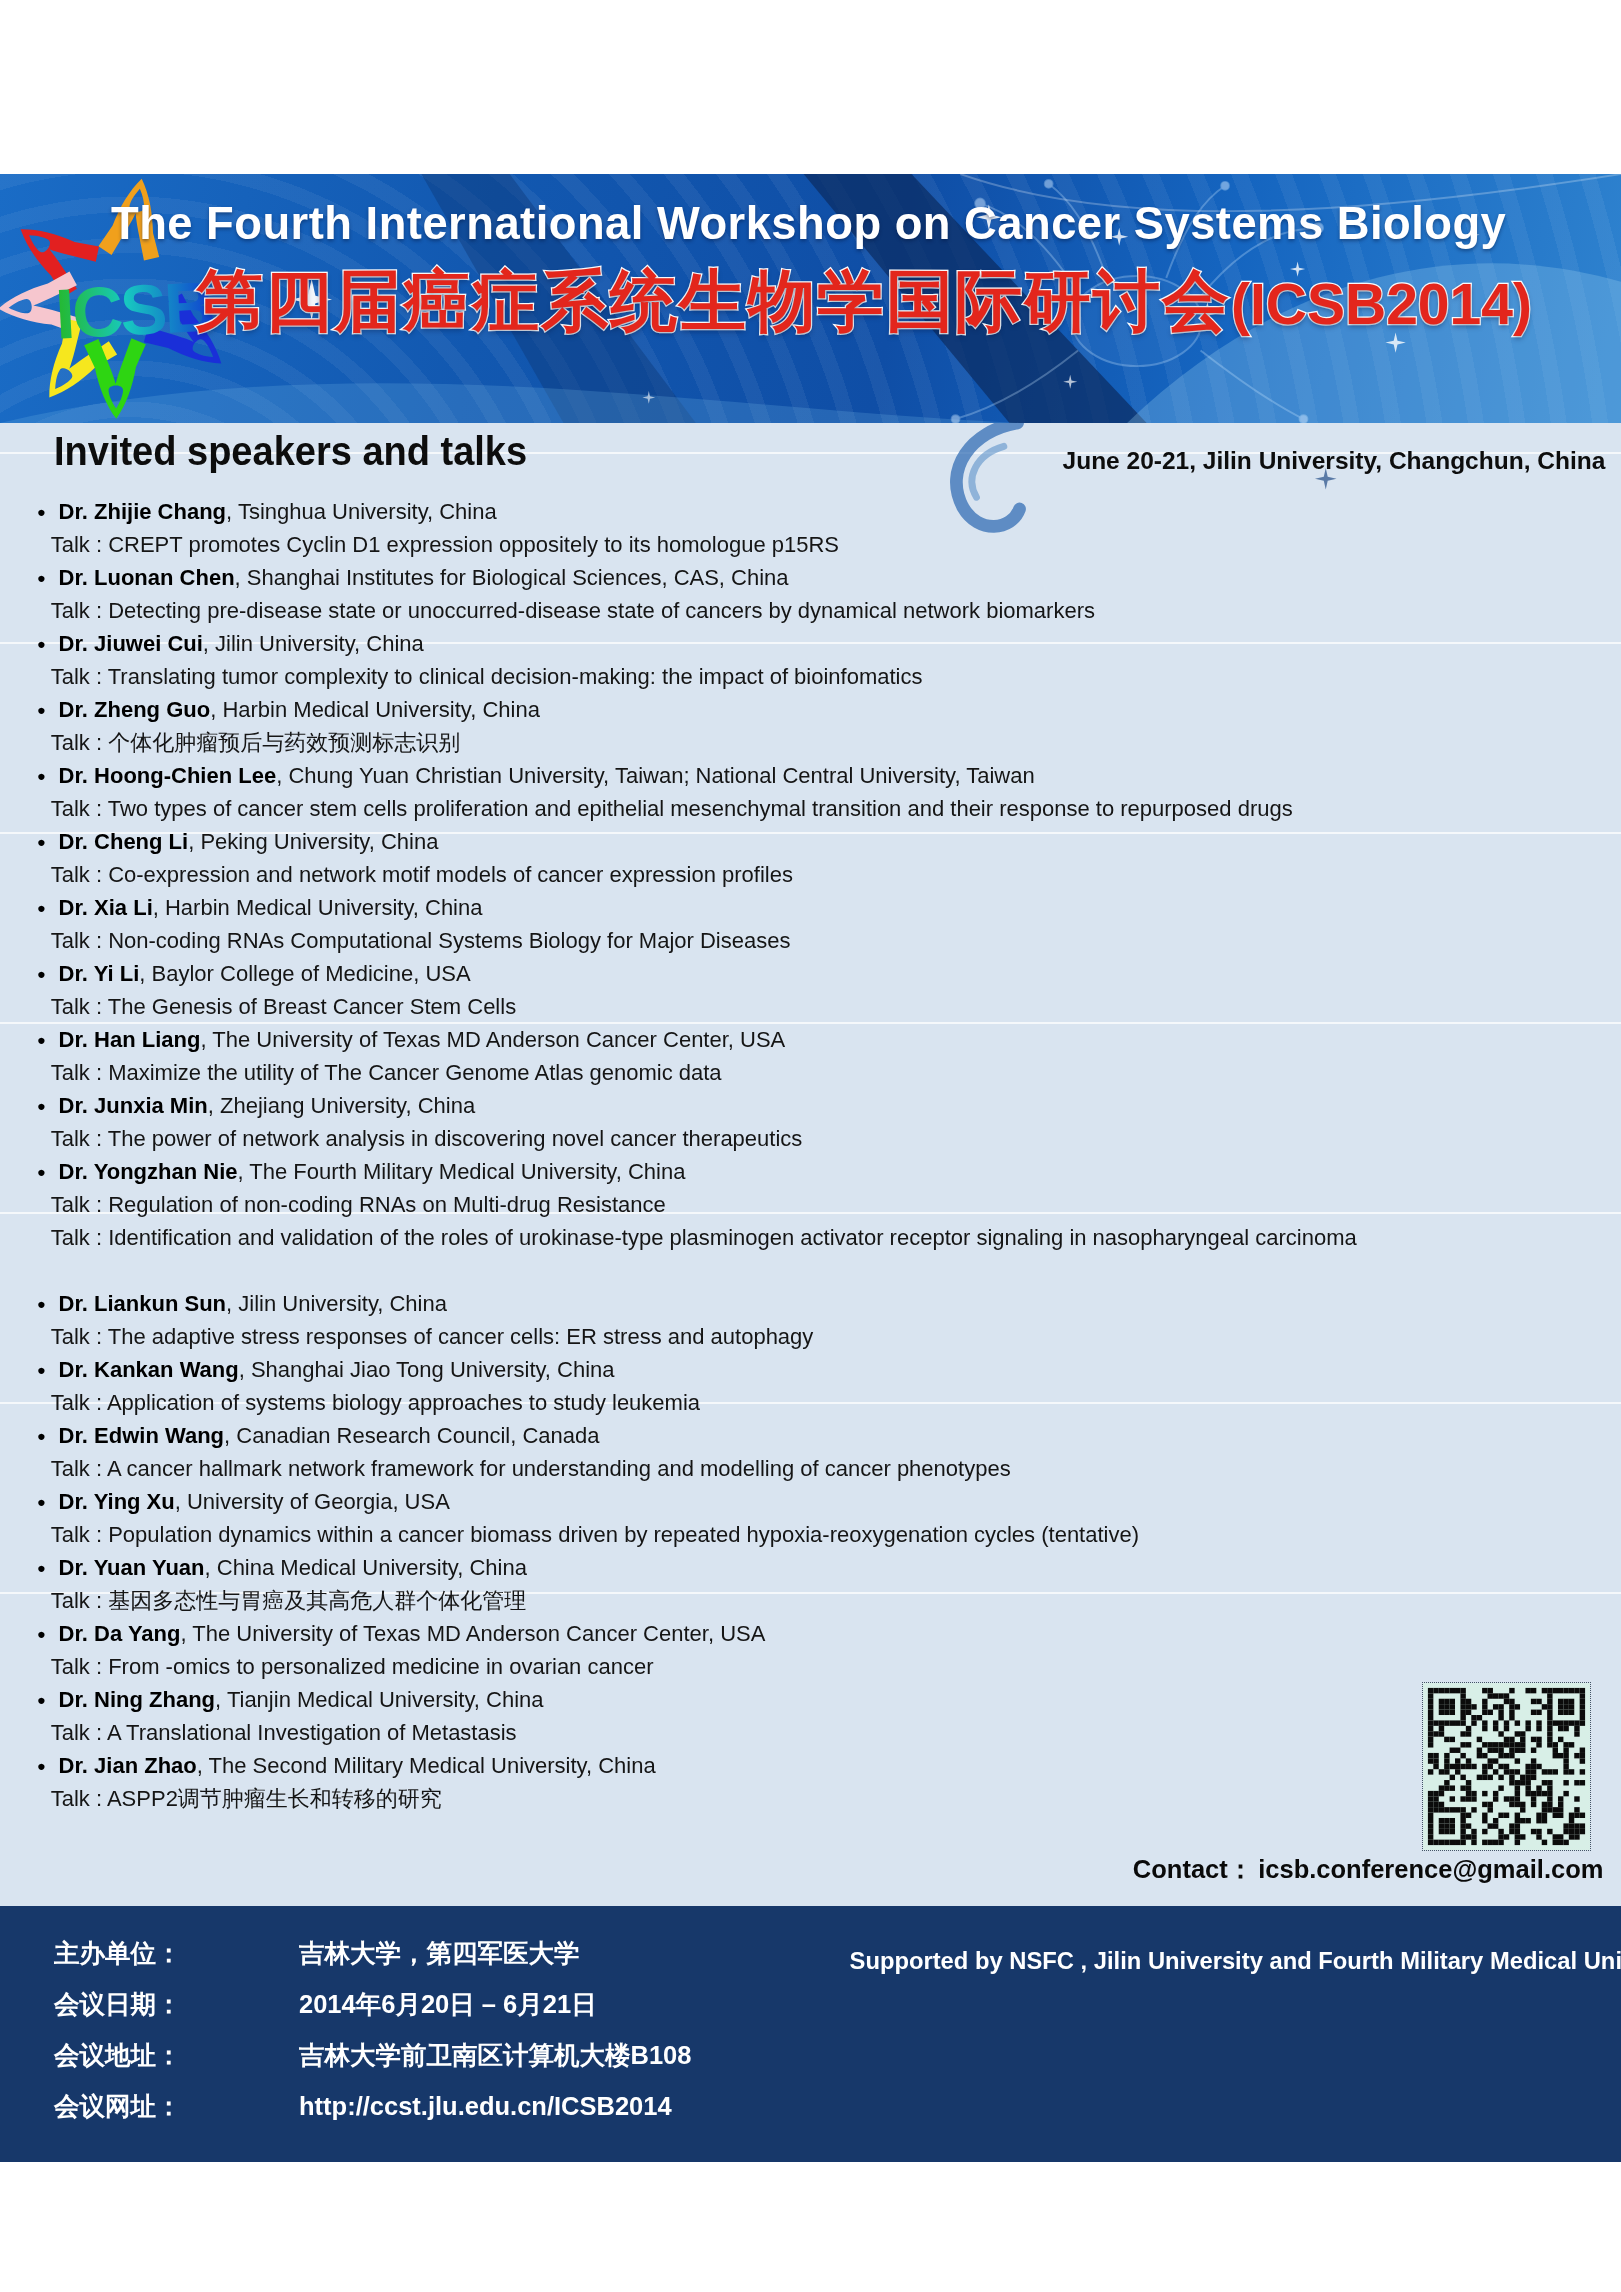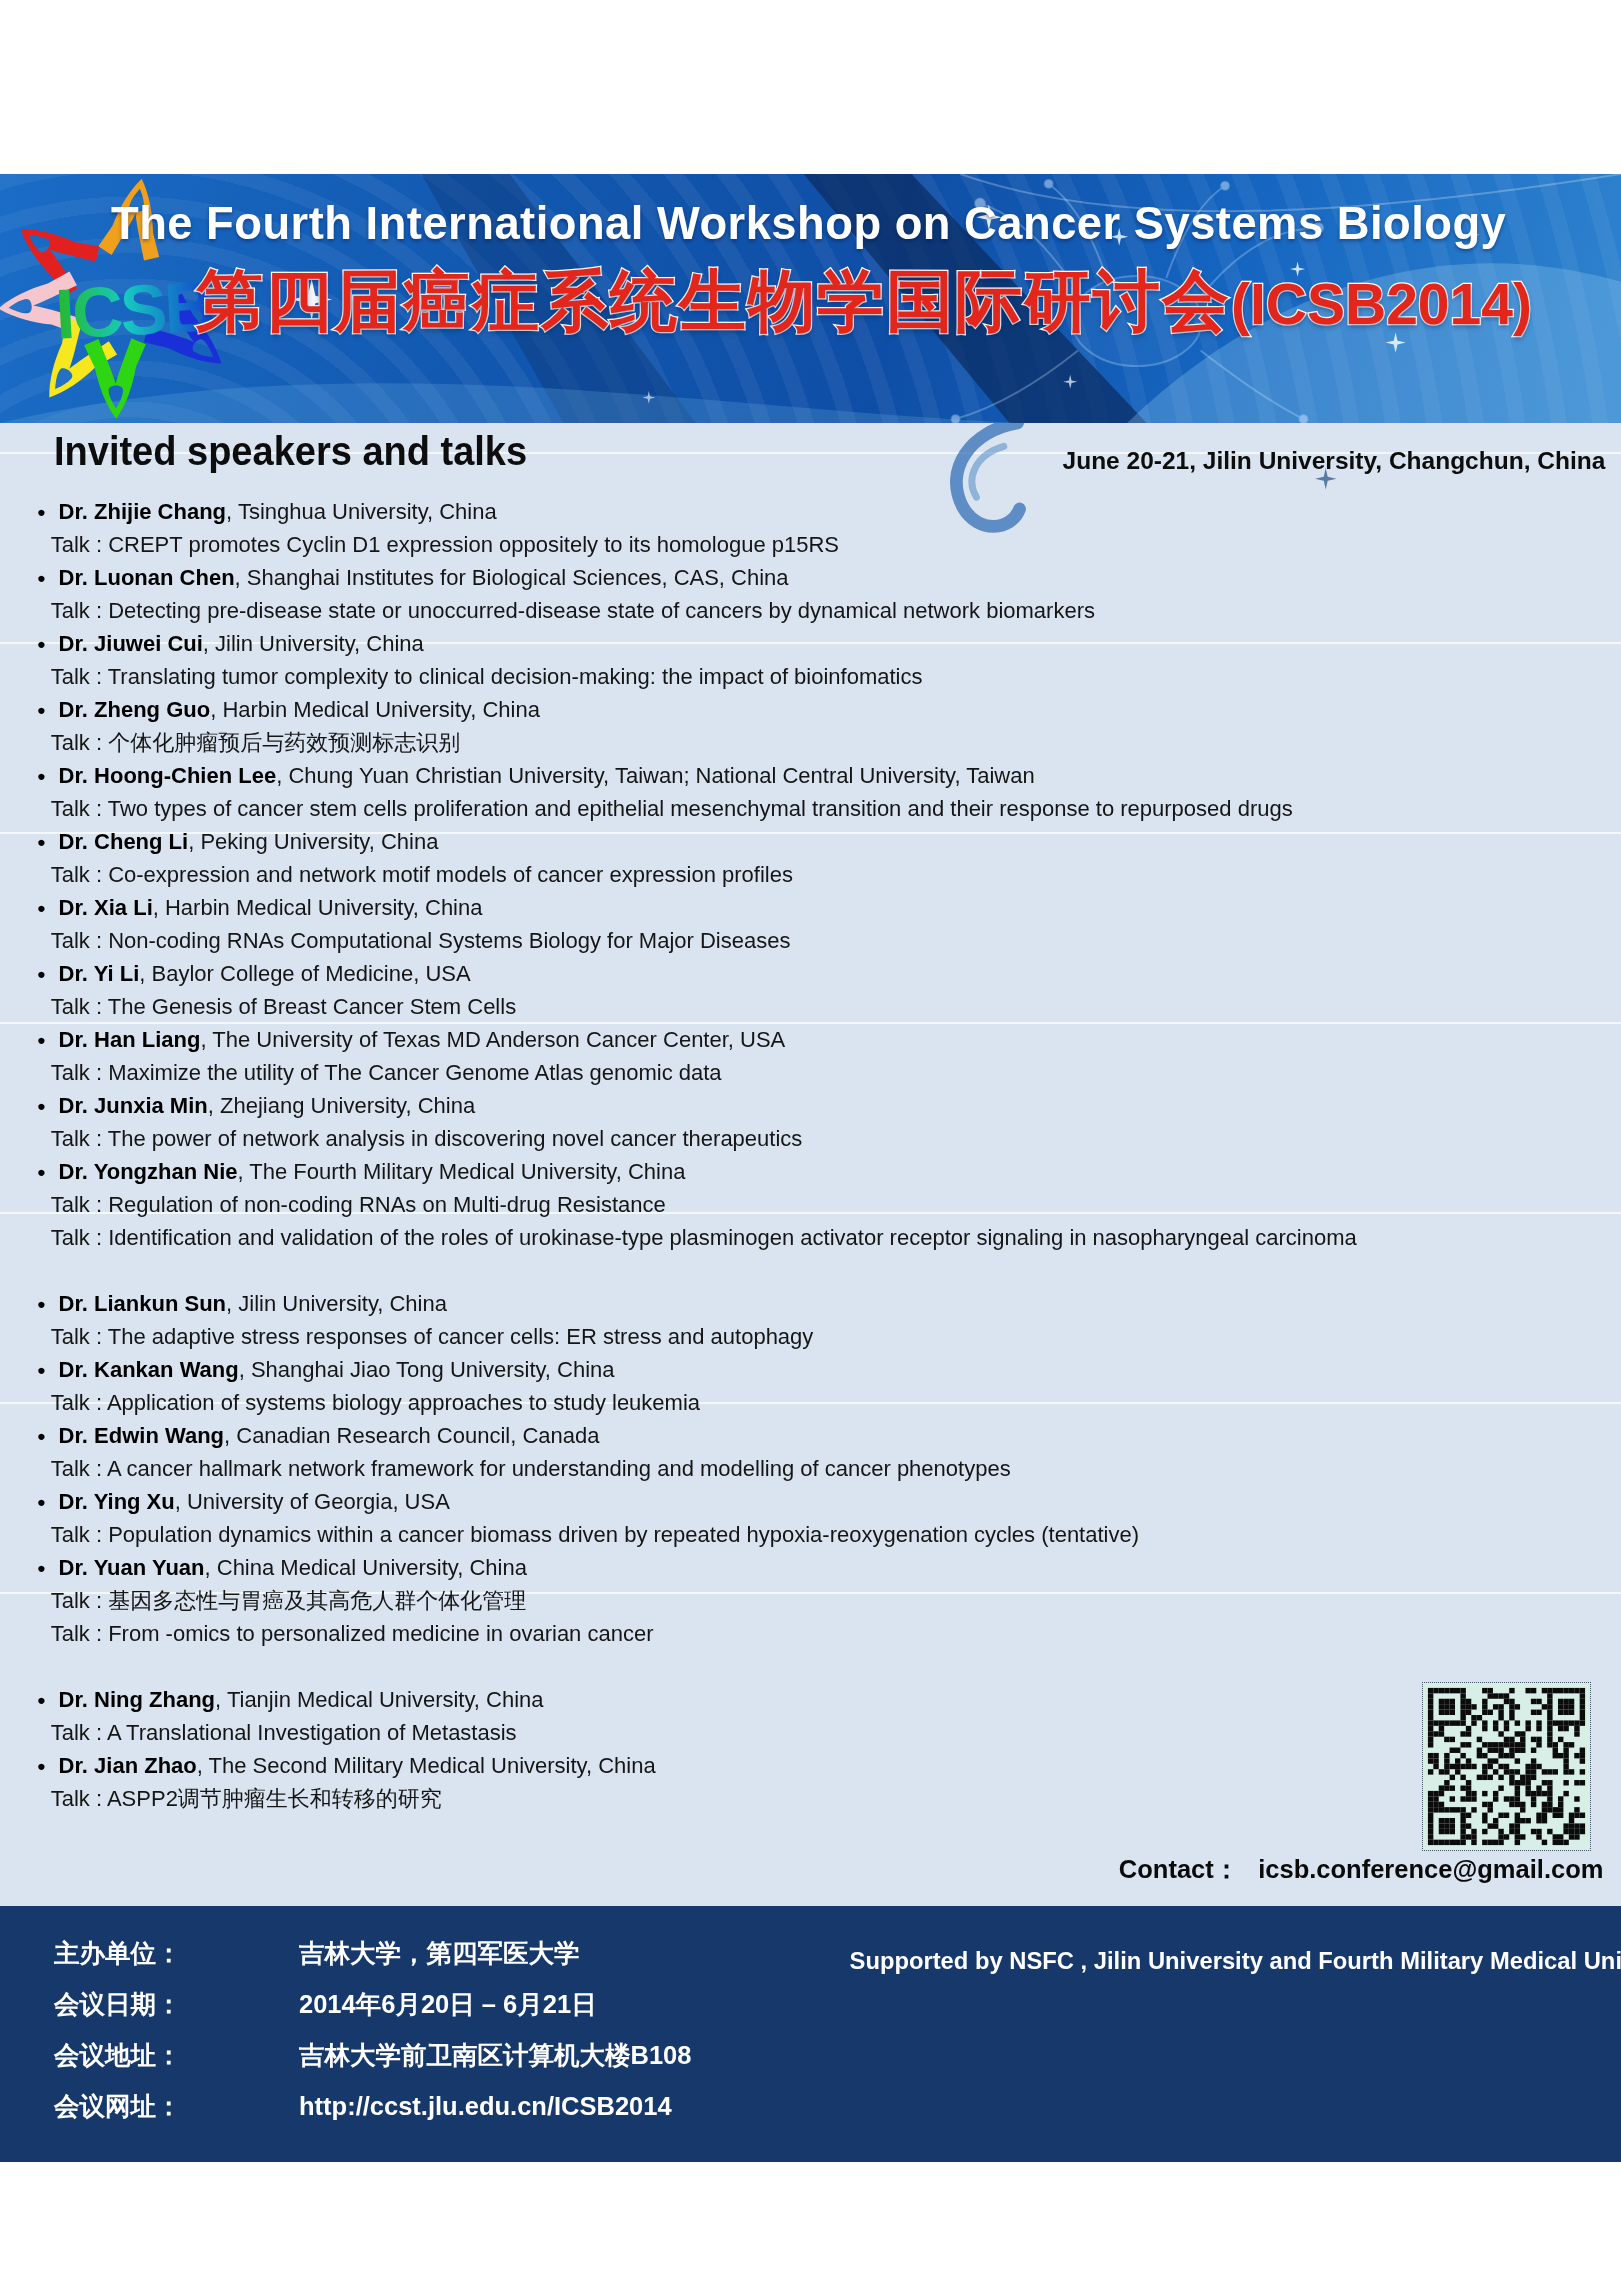--- a/index.html
+++ b/index.html
@@ -31,21 +31,21 @@
   .speakers{position:absolute;left:37px;top:72px;right:30px;}
   .entry{height:66px;}
   .sline{height:33px;line-height:33px;font-size:22px;color:#151515;white-space:nowrap;}
   .sline .bullet{display:inline-block;width:21.6px;font-size:14.7px;vertical-align:2px;color:#000;}
   .sline b{color:#000;}
   .sline.talk{padding-left:13.7px;}
 
   .qr-box{position:absolute;left:1423px;top:1260px;width:167px;height:167px;background:#d8efe7;
        outline:1px dotted #456;}
   .contact-line{position:absolute;right:17.6px;top:1429px;font-size:25.5px;font-weight:bold;color:#0a0a0a;white-space:nowrap;}
-  .contact-line .email{margin-left:19px;}
+  .contact-line .email{margin-left:5px;}
 
   
   .footer{position:absolute;left:0;top:1906px;width:1621px;height:256px;background:#17386a;color:#fff;overflow:hidden;}
   .finfo{position:absolute;left:54px;top:21.6px;}
   .frow{height:51px;line-height:51px;font-size:25.5px;font-weight:bold;white-space:nowrap;}
   .frow .flabel{display:inline-block;width:245px;}
   .supported{position:absolute;left:838px;top:41px;width:769px;text-align:center;font-size:24.5px;font-weight:bold;white-space:nowrap;transform:scaleX(.97);transform-origin:center;}
 </style>
 </head>
 <body>
@@ -193,20 +193,21 @@
         </div>
         <div class="entry">
           <div class="sline"><span class="bullet">●</span><b>Dr. Ying Xu</b><span style="white-space: pre;">, </span><span>University of Georgia, USA</span></div>
           <div class="sline talk"><span style="white-space: pre;">Talk : </span><span>Population dynamics within a cancer biomass driven by repeated hypoxia-reoxygenation cycles (tentative)</span></div>
         </div>
         <div class="entry">
           <div class="sline"><span class="bullet">●</span><b>Dr. Yuan Yuan</b><span style="white-space: pre;">, </span><span>China Medical University, China</span></div>
           <div class="sline talk"><span style="white-space: pre;">Talk : </span><span>基因多态性与胃癌及其高危人群个体化管理</span></div>
         </div>
         <div class="entry">
+          <div class="sline"><span class="bullet">●</span><b>Dr. Da Yang</b><span style="white-space: pre;">, </span><span>The University of Texas MD Anderson Cancer Center, USA</span></div>
           <div class="sline talk"><span style="white-space: pre;">Talk : </span><span>From -omics to personalized medicine in ovarian cancer</span></div>
         </div>
         <div class="entry">
           <div class="sline"><span class="bullet">●</span><b>Dr. Ning Zhang</b><span style="white-space: pre;">, </span><span>Tianjin Medical University, China</span></div>
           <div class="sline talk"><span style="white-space: pre;">Talk : </span><span>A Translational Investigation of Metastasis</span></div>
         </div>
         <div class="entry">
           <div class="sline"><span class="bullet">●</span><b>Dr. Jian Zhao</b><span style="white-space: pre;">, </span><span>The Second Military Medical University, China</span></div>
           <div class="sline talk"><span style="white-space: pre;">Talk : </span><span>ASPP2调节肿瘤生长和转移的研究</span></div>
         </div>

